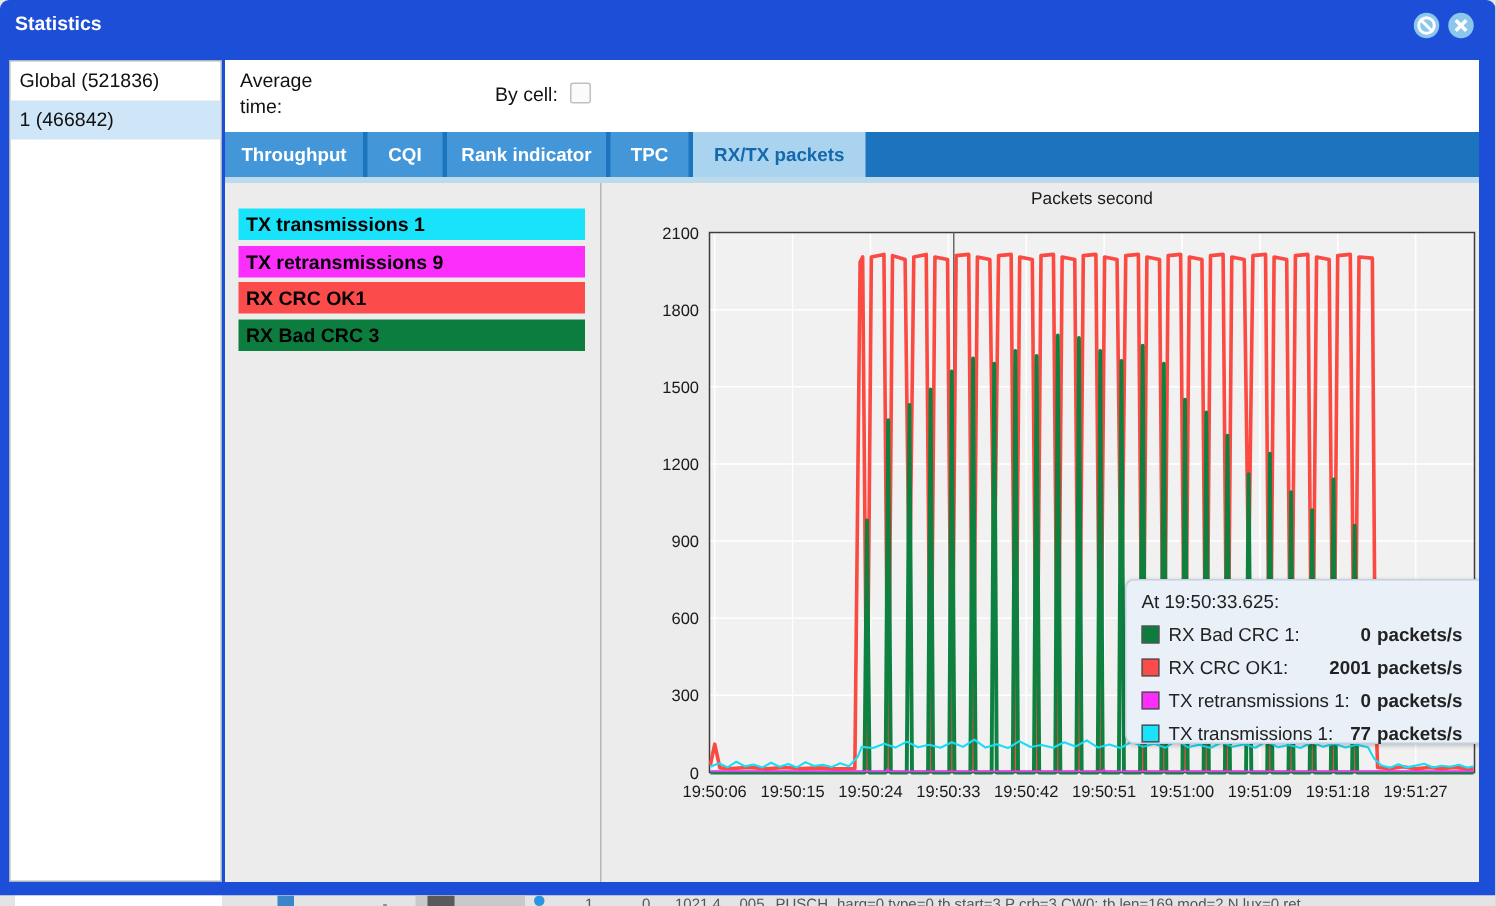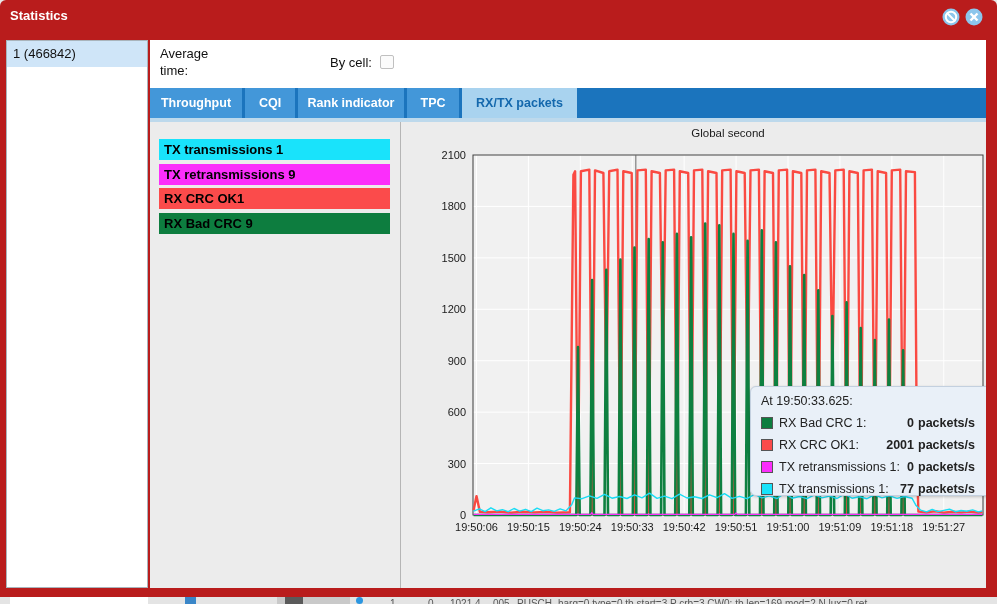--- a/index.html
+++ b/index.html
@@ -1,19 +1,19 @@
 <!DOCTYPE html>
 <html><head>
 <meta charset="utf-8">
 <style>
   html,body{margin:0;padding:0;background:#cfcfcf;}
   *{box-sizing:border-box;font-family:"Liberation Sans",sans-serif;}
   .screen{position:relative;width:997px;height:604px;overflow:hidden;background:#e8e8e8;}
   
-  .window{position:absolute;left:0;top:0;width:997px;height:597px;background:#b91c1c;border-radius:6px 6px 0 0;padding-left:32px;}
+  .window{position:absolute;left:0;top:0;width:997px;height:597px;background:#1d4ed8;border-radius:6px 6px 0 0;padding-left:32px;}
   .titlebar{position:absolute;left:0;top:0;width:100%;height:32px;}
   .title-text{position:absolute;left:10px;top:0;line-height:32px;color:#fff;font-size:13px;font-weight:bold;}
   .win-icon{position:absolute;top:7px;width:20px;height:20px;cursor:pointer;}
   .win-icon svg{display:block;}
   
   .sidebar{position:absolute;left:6px;top:40px;width:142px;height:548px;background:#fff;border:1px solid #a9b4bc;}
   .sb-header{height:26px;line-height:25px;background:#e9e9e9;border-bottom:1px solid #b5b5b5;color:#3a3a3a;font-size:13px;font-weight:bold;padding-left:6px;}
   .sb-item{height:26px;line-height:26px;font-size:13px;color:#111;padding-left:6px;cursor:pointer;}
   .sb-item.sel{background:#cfe5f8;}
   
@@ -75,45 +75,46 @@
         <svg width="20" height="20" viewBox="0 0 20 20">
           <circle cx="10" cy="10" r="8.5" fill="#8cc6ec"></circle>
           <line x1="6.5" y1="6.5" x2="13.5" y2="13.5" stroke="#ffffff" stroke-width="2.4"></line>
           <line x1="13.5" y1="6.5" x2="6.5" y2="13.5" stroke="#ffffff" stroke-width="2.4"></line>
         </svg>
       </span>
     </div>
 
     <div class="sidebar">
       <div id="sb-items">
+          <div class="sb-item">Global (521836)</div>
           <div class="sb-item sel">1 (466842)</div>
         </div>
     </div>
 
     <div class="rpanel">
 
       <div class="controls">
         <div class="avg-label">Average time:</div>
         <span class="bycell-label">By cell:</span>
         <span class="checkbox"></span>
       </div>
 
       <div class="tabbar" id="tabbar"><div class="tab" style="width: 92px;">Throughput</div><div class="tab" style="width: 50px;">CQI</div><div class="tab" style="width: 106px;">Rank indicator</div><div class="tab" style="width: 52px;">TPC</div><div class="tab active" style="width: 115px;">RX/TX packets</div></div>
 
       <div class="content">
         <div id="legend">
             <div class="legend-item" style="top: 17px; background: rgb(25, 227, 251);">TX transmissions 1</div>
             <div class="legend-item" style="top: 41.5px; background: rgb(251, 46, 251);">TX retransmissions 9</div>
             <div class="legend-item" style="top: 66px; background: rgb(251, 75, 75);">RX CRC OK1</div>
-            <div class="legend-item" style="top: 90.5px; background: rgb(13, 125, 63);">RX Bad CRC 9</div>
+            <div class="legend-item" style="top: 90.5px; background: rgb(13, 125, 63);">RX Bad CRC 3</div>
           </div>
         <div class="lg-divider"></div>
 
         <div class="chart-panel">
-          <div class="chart-title">Global second</div>
+          <div class="chart-title">Packets second</div>
           <svg id="chart-svg" width="585" height="466">
               <rect x="72" y="33" width="510" height="360" fill="#f1f1f1"></rect>
               <line x1="72" y1="393" x2="582" y2="393" stroke="#ffffff" stroke-width="1"></line>
               <line x1="72" y1="341.57142857142856" x2="582" y2="341.57142857142856" stroke="#ffffff" stroke-width="1"></line>
               <line x1="72" y1="290.14285714285717" x2="582" y2="290.14285714285717" stroke="#ffffff" stroke-width="1"></line>
               <line x1="72" y1="238.71428571428572" x2="582" y2="238.71428571428572" stroke="#ffffff" stroke-width="1"></line>
               <line x1="72" y1="187.2857142857143" x2="582" y2="187.2857142857143" stroke="#ffffff" stroke-width="1"></line>
               <line x1="72" y1="135.85714285714283" x2="582" y2="135.85714285714283" stroke="#ffffff" stroke-width="1"></line>
               <line x1="72" y1="84.42857142857144" x2="582" y2="84.42857142857144" stroke="#ffffff" stroke-width="1"></line>
               <line x1="72" y1="33" x2="582" y2="33" stroke="#ffffff" stroke-width="1"></line>

